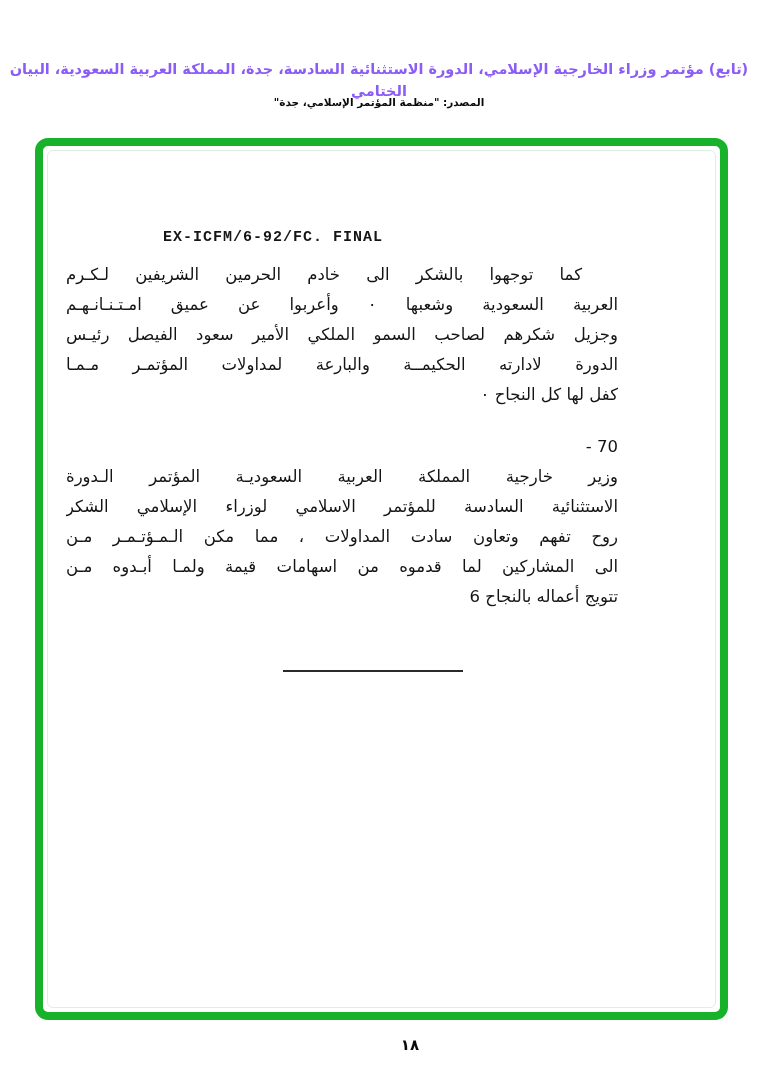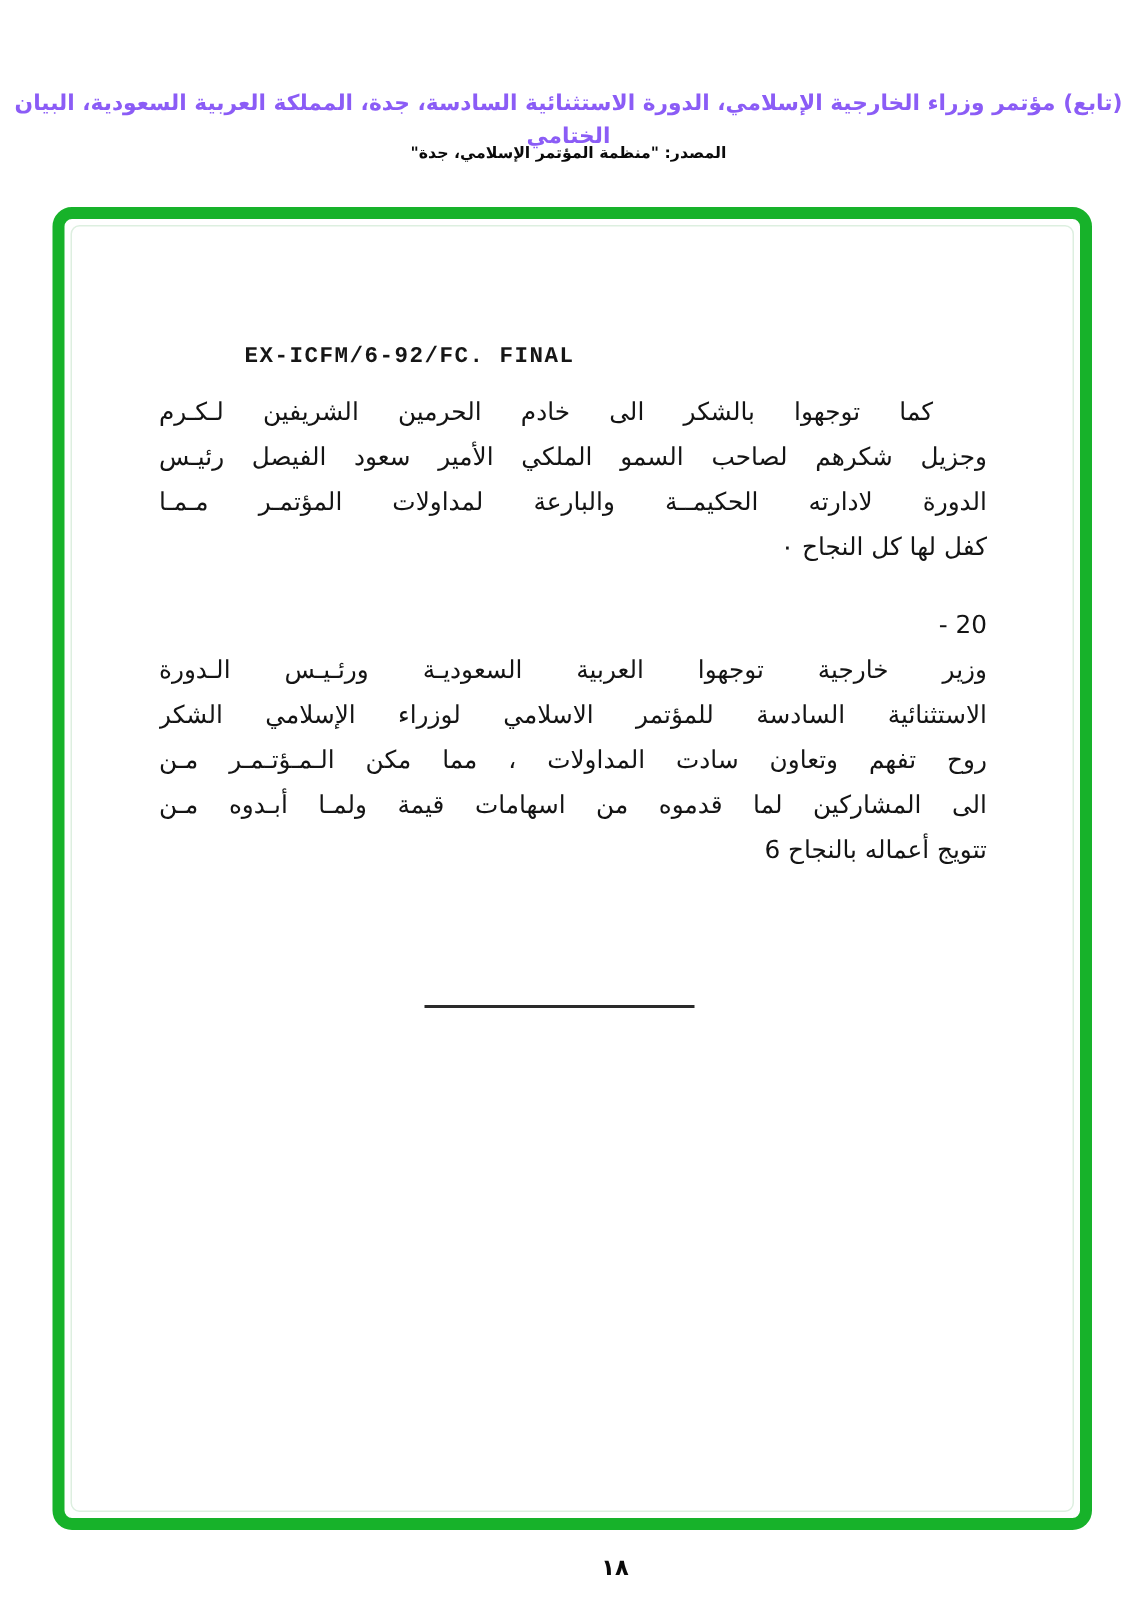--- a/index.html
+++ b/index.html
@@ -49,33 +49,34 @@
 <body>
 
 <div class="hdr1">(تابع) مؤتمر وزراء الخارجية الإسلامي، الدورة الاستثنائية السادسة، جدة، المملكة العربية السعودية، البيان الختامي</div>
 <div class="hdr2">المصدر: "منظمة المؤتمر الإسلامي، جدة"</div>
 
 <div class="frame">
   <div class="frame-inner"></div>
 
   <div class="ref" style="left:120px;top:54px;position:absolute;margin-top:29px;">EX-ICFM/6-92/FC. FINAL</div>
 
-  <div class="textcol" style="left:23px;top:114px;position:absolute;width:552px;margin-left:40px;">
+  <div class="textcol" style="left:23px;top:114px;position:absolute;width:552px;">
 
     <div class="aline indent">كما توجهوا بالشكر الى خادم الحرمين الشريفين لـكـرم</div>
+    <div class="aline">العربية السعودية وشعبها ٠ وأعربوا عن عميق امـتـنـانـهـم</div>
     <div class="aline">وجزيل شكرهم لصاحب السمو الملكي الأمير سعود الفيصل رئيـس</div>
     <div class="aline">الدورة لادارته الحكيمــة والبارعة لمداولات المؤتمـر مـمـا</div>
     <div class="aline lastline">كفل لها كل النجاح ٠</div>
 
     <div class="paragap"></div>
 
     <div class="p40first">
-      <span class="marker">20 -</span>
+      <span class="marker">70 -</span>
     </div>
-    <div class="aline">وزير خارجية توجهوا العربية السعوديـة ورئـيـس الـدورة</div>
+    <div class="aline">وزير خارجية المملكة العربية السعوديـة المؤتمر الـدورة</div>
     <div class="aline">الاستثنائية السادسة للمؤتمر الاسلامي لوزراء الإسلامي الشكر</div>
     <div class="aline">روح تفهم وتعاون سادت المداولات ، مما مكن الـمـؤتـمـر مـن</div>
     <div class="aline">الى المشاركين لما قدموه من اسهامات قيمة ولمـا أبـدوه مـن</div>
     <div class="aline lastline">تتويج أعماله بالنجاح 6</div>
   </div>
 
   <div class="rule" style="position:absolute;left:240px;top:524px;"></div>
 </div>
 
 <div class="pagenum">١٨</div>

